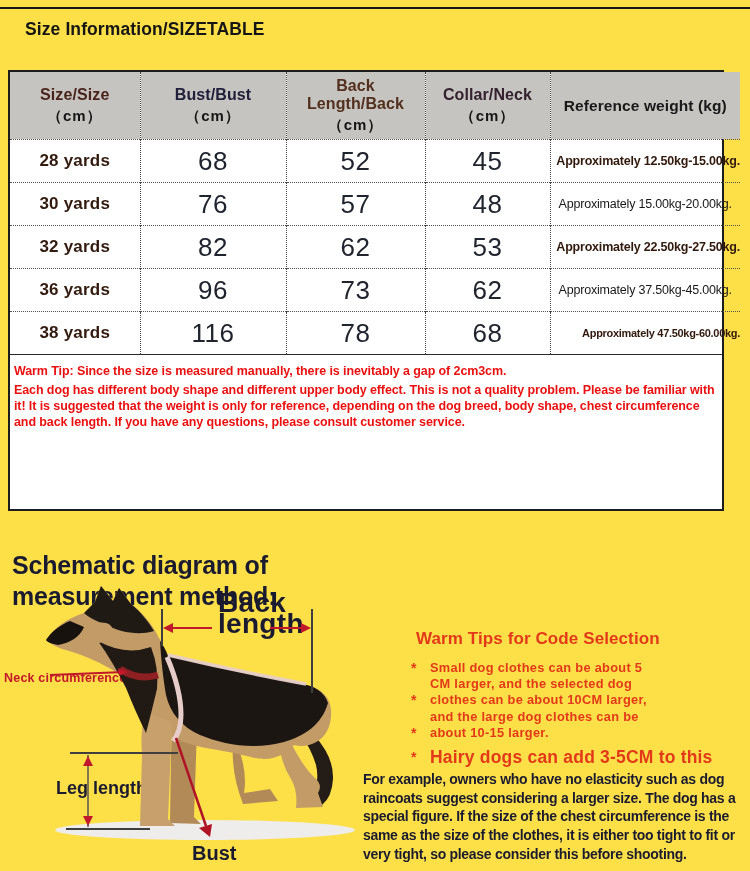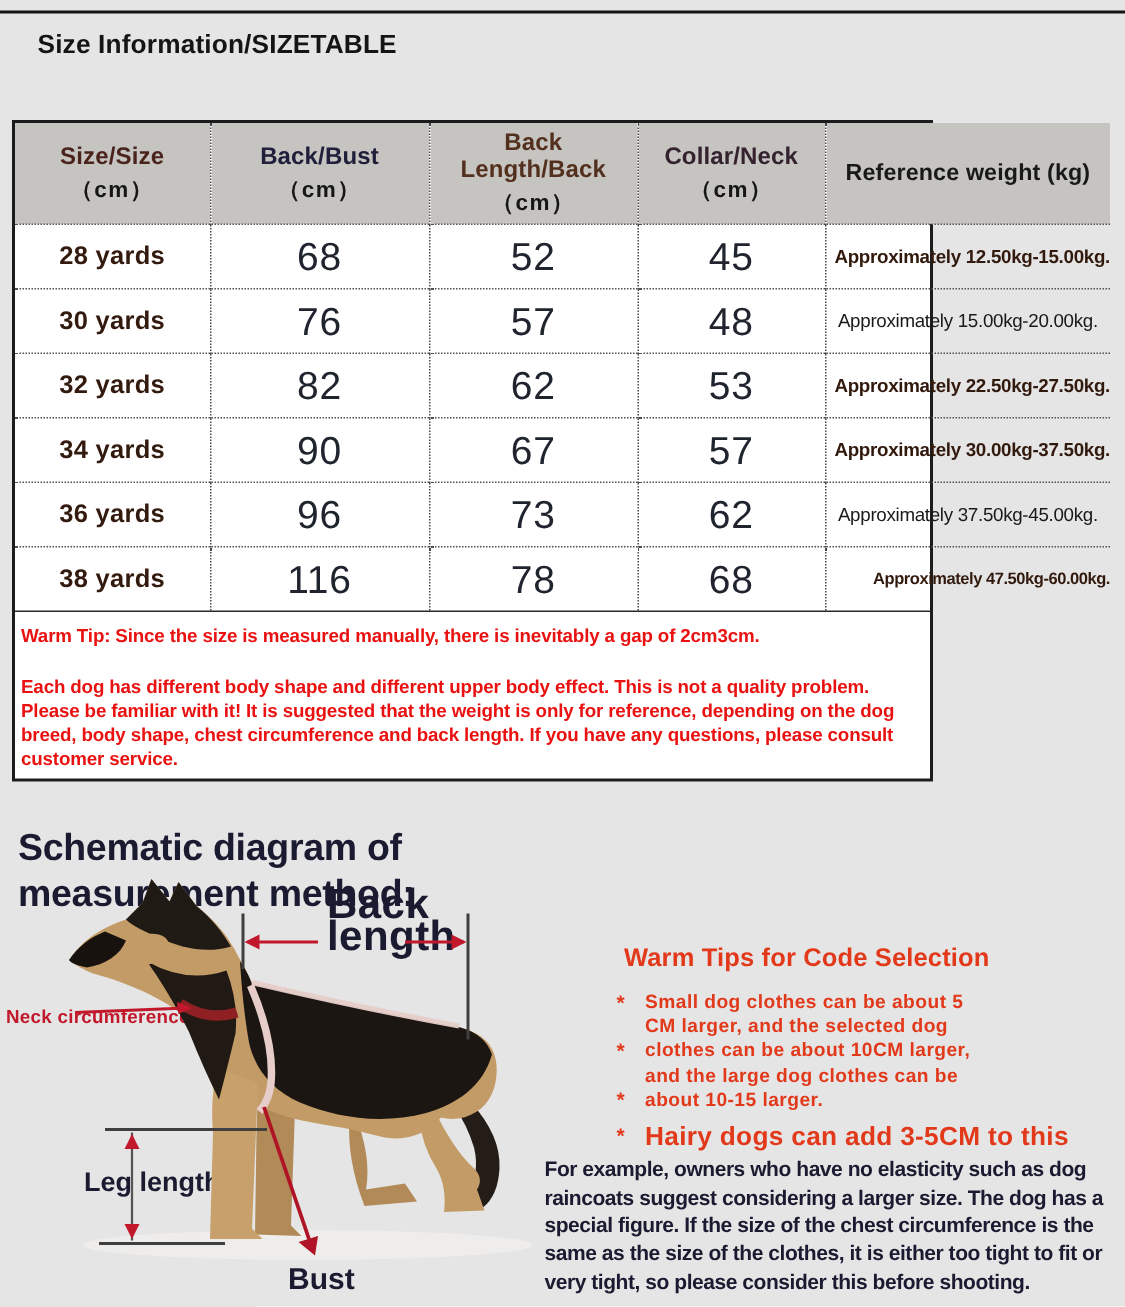--- a/index.html
+++ b/index.html
@@ -1,28 +1,28 @@
 <!DOCTYPE html>
 <html style="--table_border: #1c1c1c; --header_bg: #c6c4c0; --red_text: #ea1111; --tip_red: #e2391b; --dark_text: #1a1a30; --annotation_red: #c2182b; --maroon_header: #4a241c; --navy_header: #20203c; --brown_header: #53301e; --collar_header: #34222e; --size_text: #331a0e; --weight_bold_text: #32190d; --number_text: #20242e;"><head>
 <meta charset="utf-8">
 <style>
   html,body{margin:0;padding:0;background:#fff;}
   .canvas{
-    position:relative;width:750px;height:871px;background:#e5e5e5;overflow:hidden;
+    position:relative;width:750px;height:871px;background:#fde047;overflow:hidden;
     font-family:"Liberation Sans","DejaVu Sans",sans-serif;color:#111;
   }
   .top-rule{position:absolute;left:0;top:7px;width:750px;height:2px;background:#141414;}
   .page-title{
     position:absolute;left:25px;top:19px;margin:0;
     font-size:17.5px;font-weight:800;color:#151515;letter-spacing:0.1px;
   }
 
   
   .table-frame{
-    position:absolute;left:8px;top:80px;width:614px;height:441px;
+    position:absolute;left:8px;top:70px;width:716px;height:441px;
     border:2px solid var(--table_border,#1c1c1c);box-sizing:border-box;background:#fff;
   }
   table.size{border-collapse:collapse;table-layout:fixed;width:730px;}
   table.size th,table.size td{
     padding:0;text-align:center;vertical-align:middle;overflow:hidden;
   }
   table.size th{height:67px;background:var(--header_bg,#c6c4c0);}
   table.size td{height:42px;}
   .v-div{border-right:1px dotted #46464a;}
   table.size tbody tr td{border-top:1px dotted #50504f;}
@@ -39,21 +39,21 @@
     font-size:12.5px;font-weight:400;color:#19191c;text-align:left;
     padding-left:8px;padding-right:3px;line-height:15px;letter-spacing:-0.2px;
   }
   .c-weight.wb{font-weight:800;color:var(--weight_bold_text,#32190d);text-align:right;}
   .c-weight.one{font-size:11px;white-space:nowrap;padding-left:3px;letter-spacing:-0.3px;}
   .warm-tip{
     border-top:1px solid #2a2a2a;height:112px;box-sizing:border-box;
     padding:8px 5px 0 4px;color:var(--red_text,#ea1111);
   }
   .warm-tip p{margin:0;font-size:12.5px;font-weight:800;line-height:16px;letter-spacing:-0.1px;}
-  .warm-tip p.first{margin-bottom:18px;}
+  .warm-tip p.first{margin-bottom:3px;}
 
   
   .schematic-heading{
     position:absolute;left:12px;top:550px;margin:0;
     font-size:25px;line-height:31px;font-weight:800;color:var(--dark_text,#14142a);
     letter-spacing:-0.2px;
   }
   .diagram-label{position:absolute;z-index:1;color:var(--dark_text,#14142a);font-weight:800;}
   .lbl-back{left:218px;top:592px;font-size:28px;line-height:21px;letter-spacing:0.3px;}
   .lbl-neck{left:4px;top:671px;font-size:12.5px;color:var(--annotation_red,#c2182b);letter-spacing:0.2px;}
@@ -95,21 +95,21 @@
           <col style="width:125px">
           <col style="width:190px">
       </colgroup>
       <thead>
         <tr>
           <th class="v-div">
             <div class="hl hl-size">Size/Size</div>
             <div class="hu">（cm）</div>
           </th>
           <th class="v-div">
-            <div class="hl hl-bust">Back/Bust</div>
+            <div class="hl hl-bust">Bust/Bust</div>
             <div class="hu">（cm）</div>
           </th>
           <th class="v-div">
             <div class="hl hl-back">Back Length/Back</div>
             <div class="hu">（cm）</div>
           </th>
           <th class="v-div">
             <div class="hl hl-collar">Collar/Neck</div>
             <div class="hu">（cm）</div>
           </th>
@@ -132,27 +132,20 @@
           <td class="c-num v-div">57</td>
           <td class="c-num v-div">48</td>
           <td class="c-weight">Approximately 15.00kg-20.00kg.</td>
         </tr>
         <tr>
           <td class="c-size v-div">32 yards</td>
           <td class="c-num v-div">82</td>
           <td class="c-num v-div">62</td>
           <td class="c-num v-div">53</td>
           <td class="c-weight wb">Approximately 22.50kg-27.50kg.</td>
-        </tr>
-        <tr>
-          <td class="c-size v-div">34 yards</td>
-          <td class="c-num v-div">90</td>
-          <td class="c-num v-div">67</td>
-          <td class="c-num v-div">57</td>
-          <td class="c-weight wb">Approximately 30.00kg-37.50kg.</td>
         </tr>
         <tr>
           <td class="c-size v-div">36 yards</td>
           <td class="c-num v-div">96</td>
           <td class="c-num v-div">73</td>
           <td class="c-num v-div">62</td>
           <td class="c-weight">Approximately 37.50kg-45.00kg.</td>
         </tr>
         <tr>
           <td class="c-size v-div">38 yards</td>

